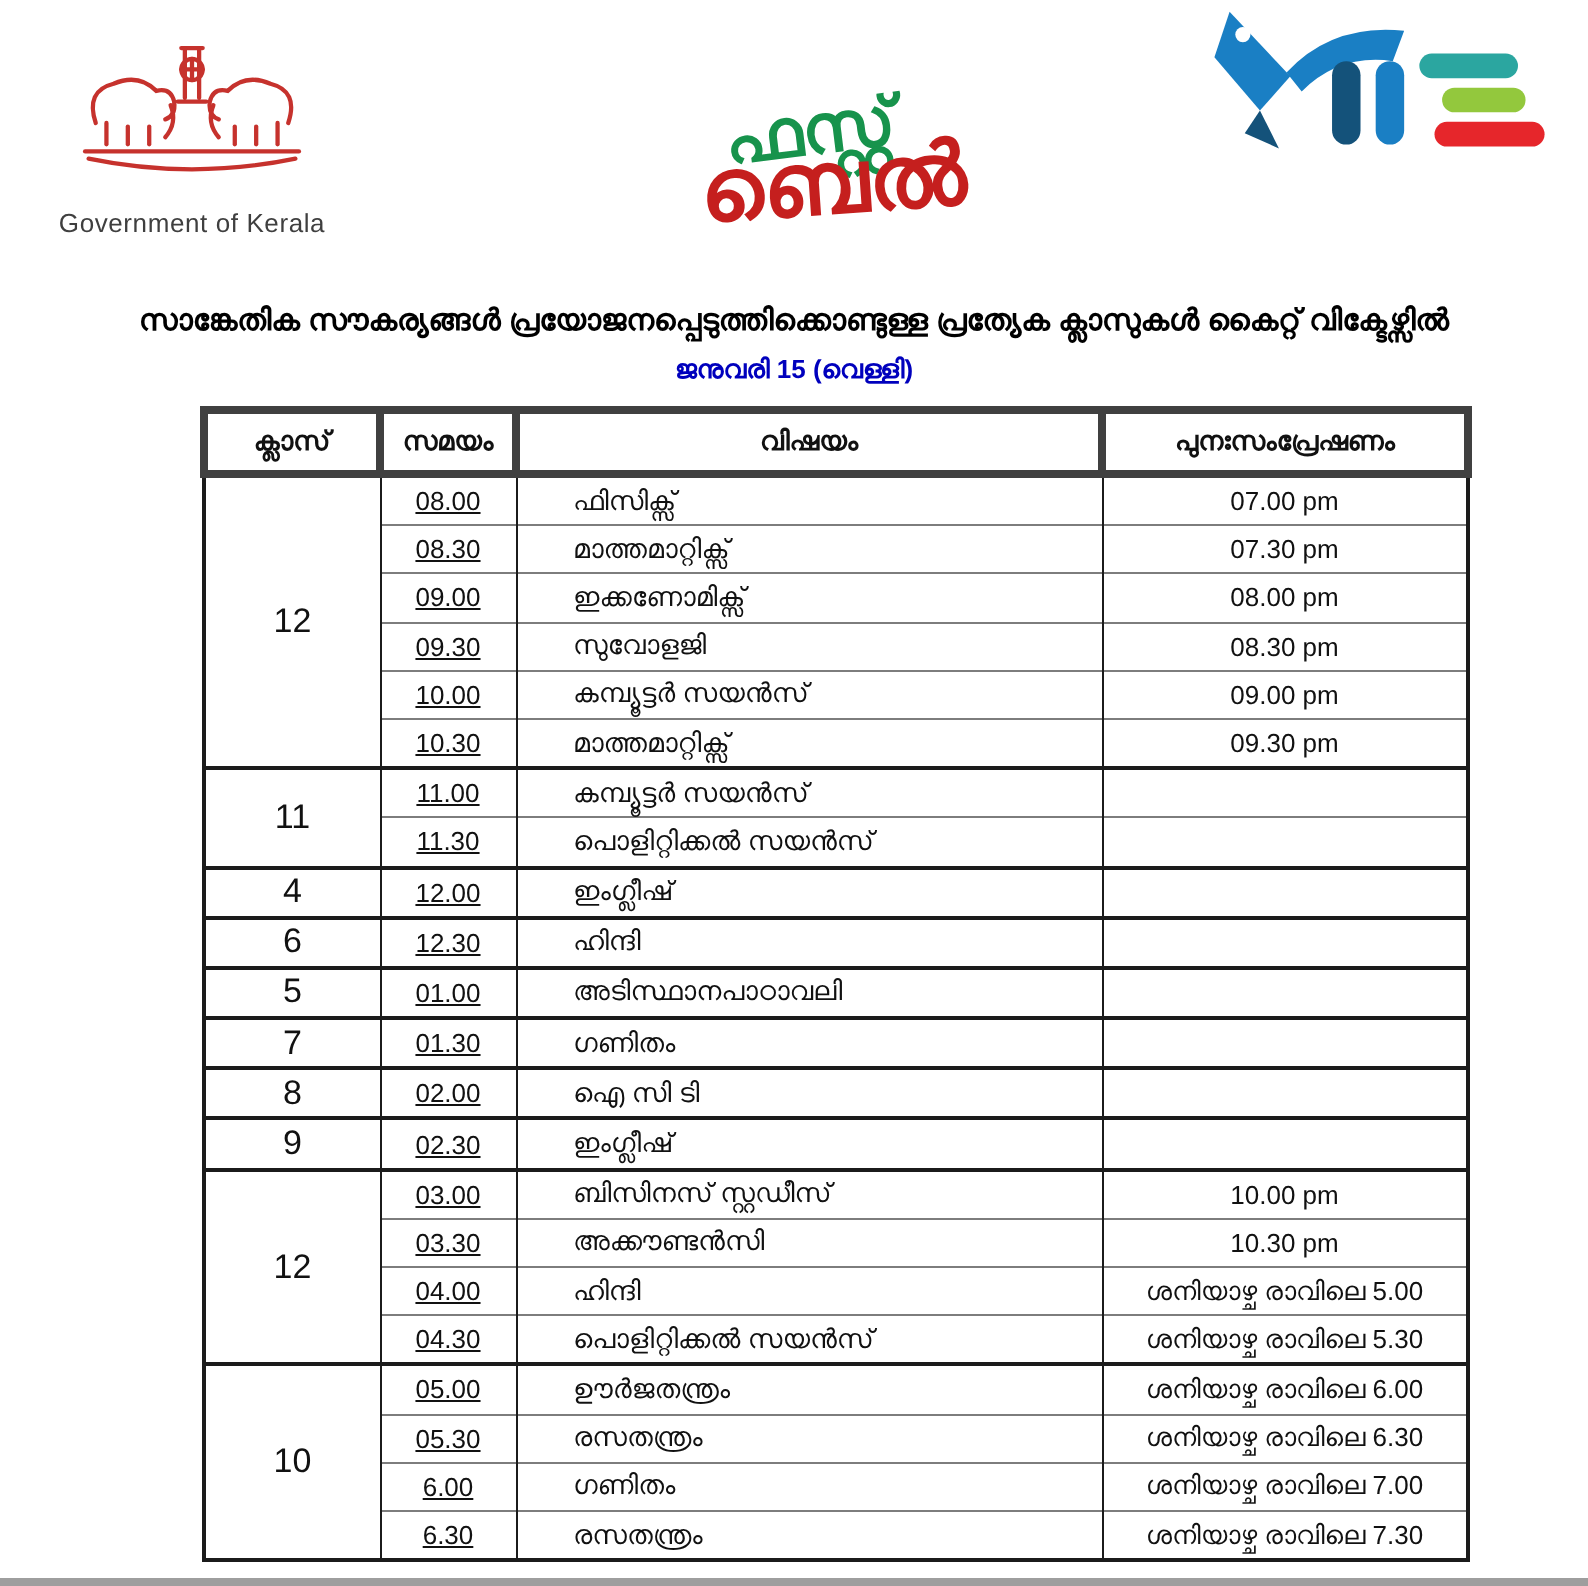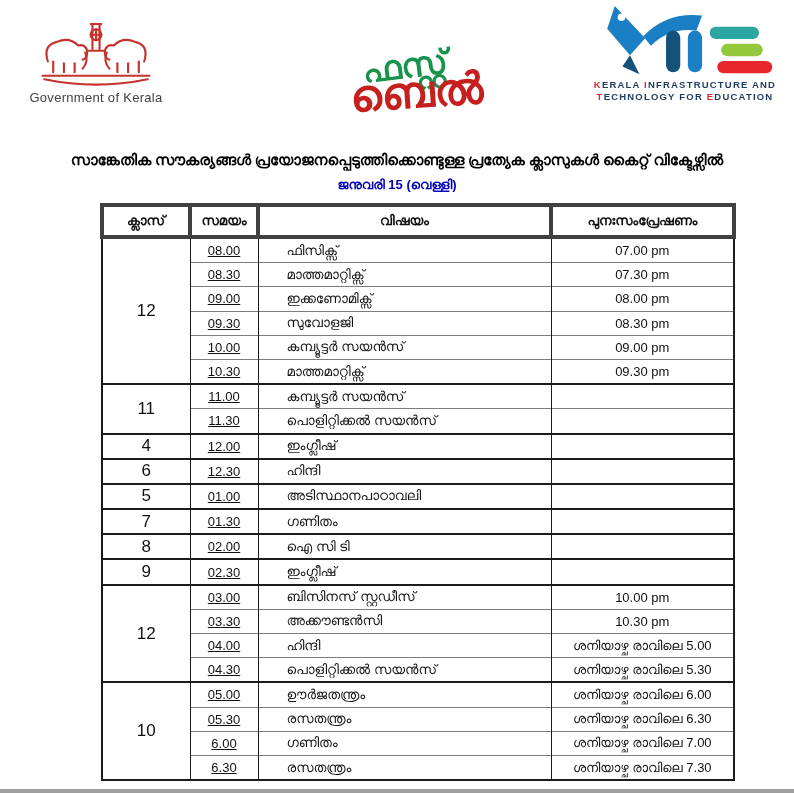--- a/index.html
+++ b/index.html
@@ -3,36 +3,36 @@
 <meta charset="utf-8">
 <style>
   html,body{margin:0;padding:0;background:#ffffff;}
   body{width:794px;height:793px;position:relative;overflow:hidden;
        font-family:"Liberation Sans", sans-serif;color:#111;}
 
   
   .hdr{position:relative;height:150px;}
   .govt{position:absolute;left:16px;top:8px;width:160px;text-align:center;}
   .govt svg{display:block;margin:0 auto;}
-  .govt-label{font-size:13px;color:#3f3f3f;margin-top:0;letter-spacing:.3px;}
+  .govt-label{font-size:13px;color:#3f3f3f;margin-top:14px;letter-spacing:.3px;}
 
   .firstbell{position:absolute;left:346px;top:46px;width:150px;line-height:1;}
   .fb1{color:var(--firstbell_green);font-size:34px;font-weight:bold;
        transform:rotate(-7deg);margin-left:16px;}
   .fb2{color:var(--firstbell_red);font-size:44px;font-weight:bold;
        transform:rotate(-4deg);margin-top:-10px;margin-left:4px;}
 
   .kite{position:absolute;left:583px;top:4px;width:204px;text-align:center;}
   .kite svg{display:block;margin:0 auto;}
   .kite-caption{font-size:9.5px;font-weight:bold;letter-spacing:1.2px;
                 line-height:1.3;color:var(--caption_navy);margin-top:1px;}
   .kite-caption .r{color:var(--caption_red);}
 
   
-  .title{ text-align:center;font-weight:bold;font-size:15px;color:#000;margin-top:2px;font-family:Liberation Serif, serif;}
+  .title{ text-align:center;font-weight:bold;font-size:15px;color:#000;margin-top:2px;}
   .dateline{text-align:center;font-weight:bold;font-size:13px;color:var(--date_blue);margin-top:8px;}
 
   
   table{border-collapse:collapse;table-layout:fixed;margin:10px 0 0 100px;width:632px;
         border:2px solid #1b1b1b;}
   col.c-class{width:88px;}  col.c-time{width:68px;}
   col.c-subj{width:293px;}  col.c-reb{width:183px;}
   th{border:4px solid #404040;font-size:13.5px;font-weight:bold;height:24px;padding:2px 2px;}
   td{border-left:1.5px solid #1b1b1b;border-right:1.5px solid #1b1b1b;
      height:23.2px;padding:0 5px;font-size:13px;}
@@ -98,24 +98,20 @@
       <path d="M56,34 Q80,8 118,12 L112,28 Q84,24 64,44 Z" fill="var(--kite_blue)"></path>
 
       <rect x="80" y="28" width="15" height="44" rx="7.5" fill="var(--kite_navy)"></rect>
 
       <rect x="103" y="28" width="15" height="44" rx="7.5" fill="var(--kite_blue)"></rect>
 
       <rect x="126" y="24" width="52" height="13" rx="6.5" fill="var(--kite_teal)"></rect>
       <rect x="138" y="42" width="44" height="13" rx="6.5" fill="var(--kite_green)"></rect>
       <rect x="134" y="60" width="58" height="13" rx="6.5" fill="var(--kite_red)"></rect>
     </svg>
-    <div class="kite-caption">
-        <div><span class="r">K</span><span>ERALA </span><span class="r">I</span><span>NFRASTRUCTURE AND</span></div>
-        <div><span class="r">T</span><span>ECHNOLOGY FOR </span><span class="r">E</span><span>DUCATION</span></div>
-      </div>
   </div>
 </div>
 
 <div class="title">സാങ്കേതിക സൗകര്യങ്ങൾ പ്രയോജനപ്പെടുത്തിക്കൊണ്ടുള്ള പ്രത്യേക ക്ലാസുകൾ കൈറ്റ് വിക്ടേഴ്സിൽ</div>
 <div class="dateline">ജനുവരി 15 (വെള്ളി)</div>
 
 <table id="schedule">
   <colgroup>
     <col class="c-class">
       <col class="c-time">

